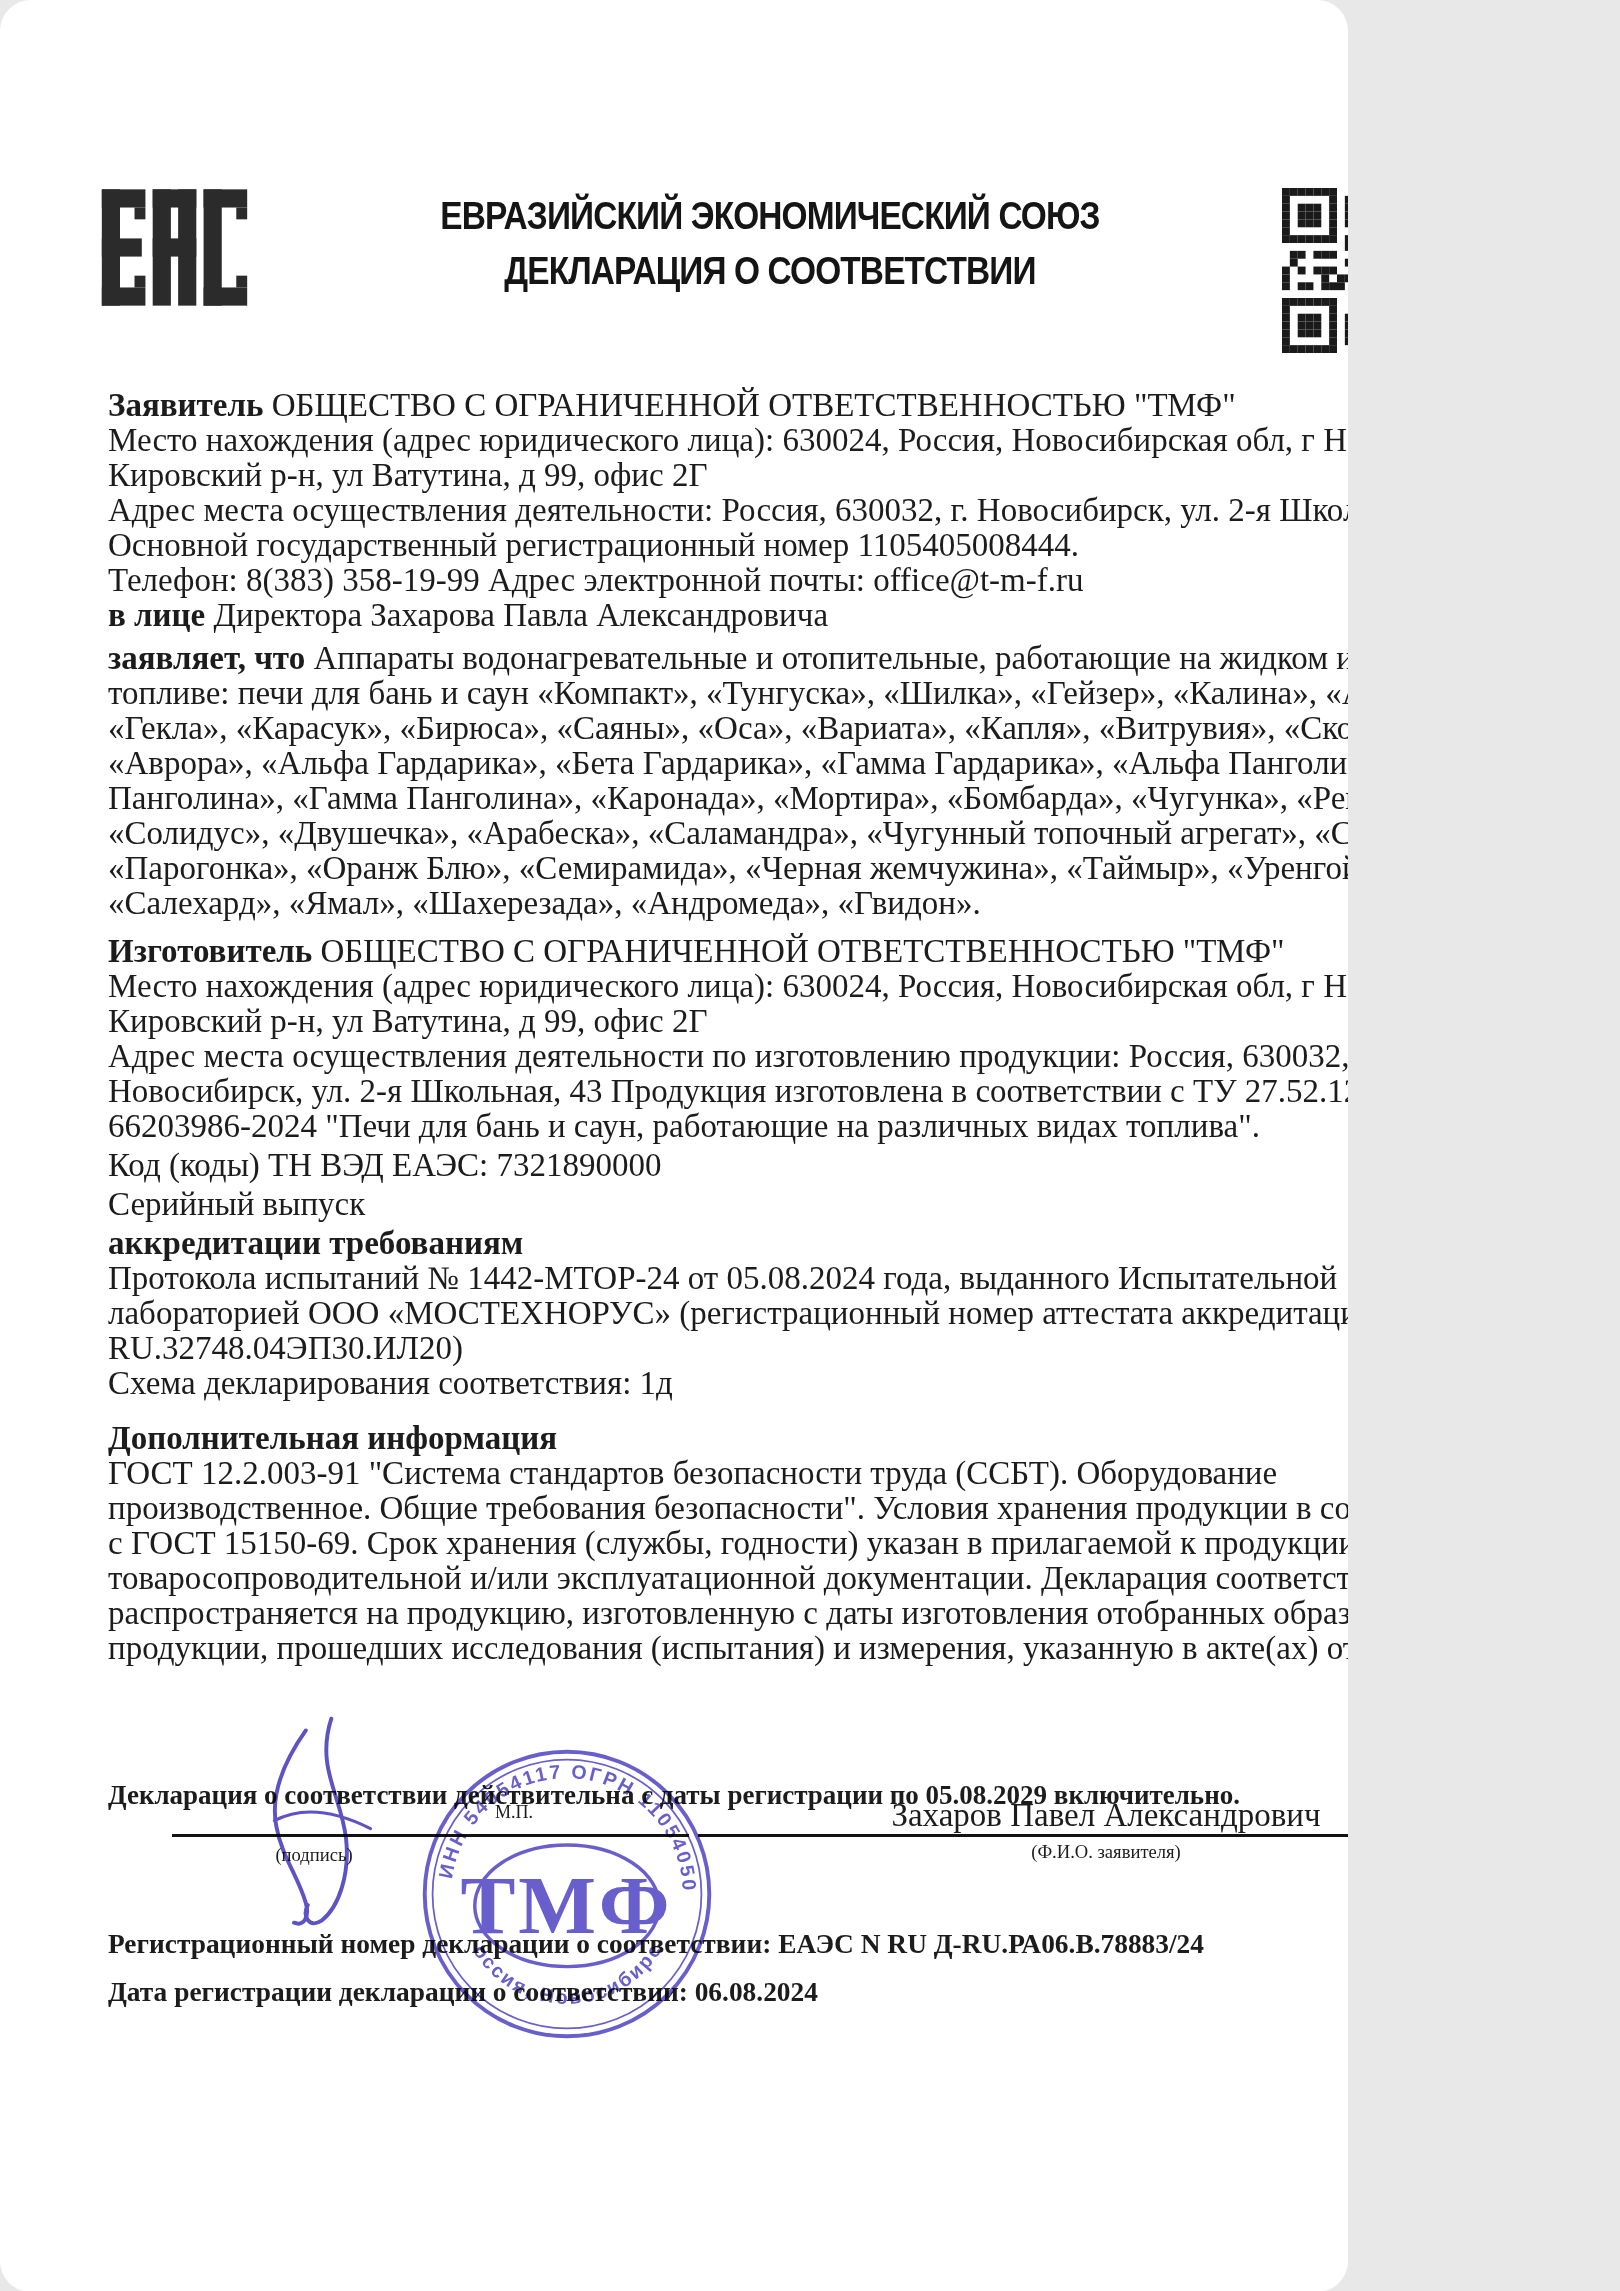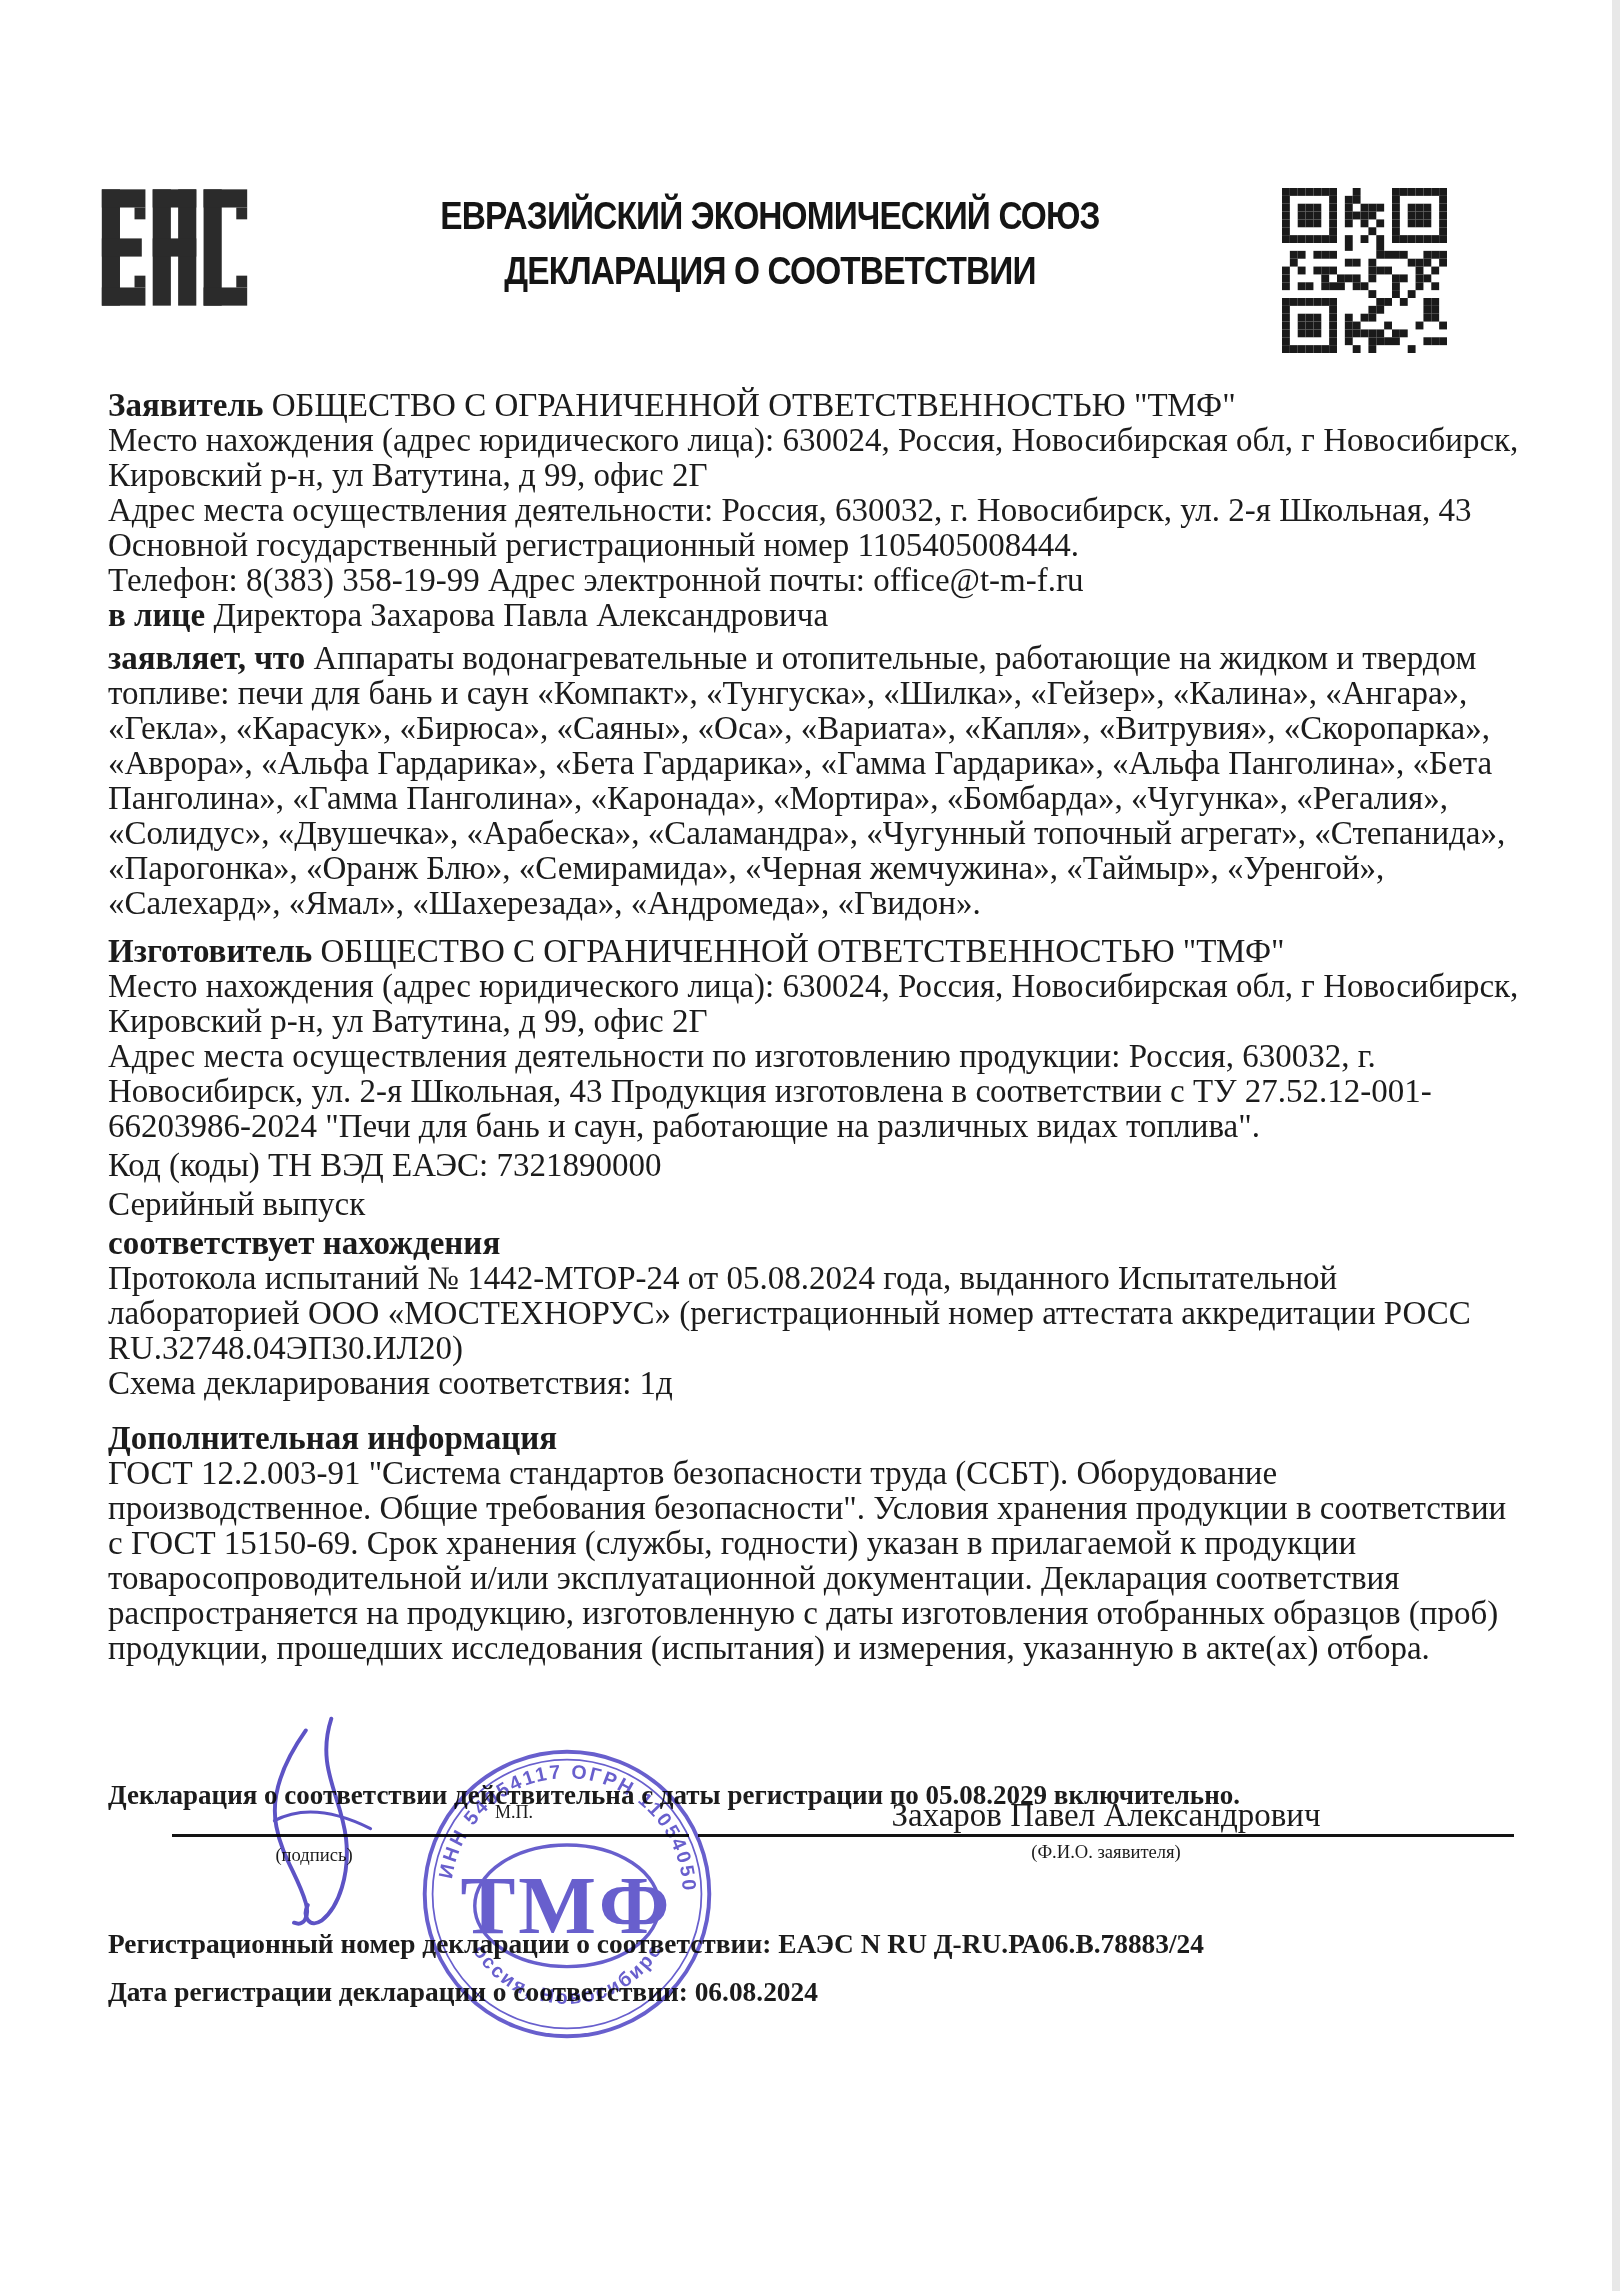--- a/index.html
+++ b/index.html
@@ -1,22 +1,23 @@
 <!DOCTYPE html>
 <html lang="ru" style="--stamp-color: #5b51c9; --sig-color: #4b40bf;"><head>
 <meta charset="utf-8">
 <style>
   html,body{margin:0;padding:0;background:#e8e8e8;}
   .page{
     position:relative;
-    width:1612px;height:2292px;
+    width:1348px;height:2292px;
     background:#ffffff;
     overflow:hidden;
     font-family:"Liberation Serif", serif;
     color:#1c1c1c;
+    border-radius:31px;
   }
   
   .eac-logo{position:absolute;left:100px;top:182px;width:149px;height:131px;}
   .doc-title{
     position:absolute;left:323px;top:189px;width:894px;
     text-align:center;
     font-family:"Liberation Sans", sans-serif;
     font-weight:bold;font-size:38px;line-height:55px;
     letter-spacing:-1px;color:#151515;
     transform:scaleX(0.88);transform-origin:50% 0;
@@ -329,21 +330,21 @@
     <p><b>в лице</b> <span>Директора Захарова Павла Александровича</span></p>
 
     <p class="gap-sm"><b>заявляет, что</b> <span>Аппараты водонагревательные и отопительные, работающие на жидком и твердом топливе: печи для бань и саун «Компакт», «Тунгуска», «Шилка», «Гейзер», «Калина», «Ангара», «Гекла», «Карасук», «Бирюса», «Саяны», «Оса», «Вариата», «Капля», «Витрувия», «Скоропарка», «Аврора», «Альфа Гардарика», «Бета Гардарика», «Гамма Гардарика», «Альфа Панголина», «Бета Панголина», «Гамма Панголина», «Каронада», «Мортира», «Бомбарда», «Чугунка», «Регалия», «Солидус», «Двушечка», «Арабеска», «Саламандра», «Чугунный топочный агрегат», «Степанида», «Парогонка», «Оранж Блю», «Семирамида», «Черная жемчужина», «Таймыр», «Уренгой», «Салехард», «Ямал», «Шахерезада», «Андромеда», «Гвидон».</span></p>
 
     <p class="gap-md"><b>Изготовитель</b> <span>ОБЩЕСТВО С ОГРАНИЧЕННОЙ ОТВЕТСТВЕННОСТЬЮ "ТМФ"</span></p>
     <p>Место нахождения (адрес юридического лица): 630024, Россия, Новосибирская обл, г Новосибирск, Кировский р-н, ул Ватутина, д 99, офис 2Г</p>
     <p>Адрес места осуществления деятельности по изготовлению продукции: Россия, 630032, г. Новосибирск, ул. 2-я Школьная, 43 Продукция изготовлена в соответствии с ТУ 27.52.12-001-66203986-2024 "Печи для бань и саун, работающие на различных видах топлива".</p>
     <p class="gap-xs">Код (коды) ТН ВЭД ЕАЭС: 7321890000</p>
     <p class="gap-xs">Серийный выпуск</p>
 
-    <p class="gap-xs"><b>соответствует нахождения</b></p>
+    <p class="gap-xs"><b>аккредитации требованиям</b></p>
 
     <p>Протокола испытаний № 1442-МТОР-24 от 05.08.2024 года, выданного Испытательной лабораторией ООО «МОСТЕХНОРУС» (регистрационный номер аттестата аккредитации РОСС RU.32748.04ЭП30.ИЛ20)</p>
     <p>Схема декларирования соответствия: 1д</p>
 
     <p class="gap-lg"><b>Дополнительная информация</b></p>
     <p>ГОСТ 12.2.003-91 "Система стандартов безопасности труда (ССБТ). Оборудование производственное. Общие требования безопасности". Условия хранения продукции в соответствии с ГОСТ 15150-69. Срок хранения (службы, годности) указан в прилагаемой к продукции товаросопроводительной и/или эксплуатационной документации. Декларация соответствия распространяется на продукцию, изготовленную с даты изготовления отобранных образцов (проб) продукции, прошедших исследования (испытания) и измерения, указанную в акте(ах) отбора.</p>
   </div>
 
   <p class="validity">Декларация о соответствии действительна с даты регистрации по 05.08.2029 включительно.</p>
 

